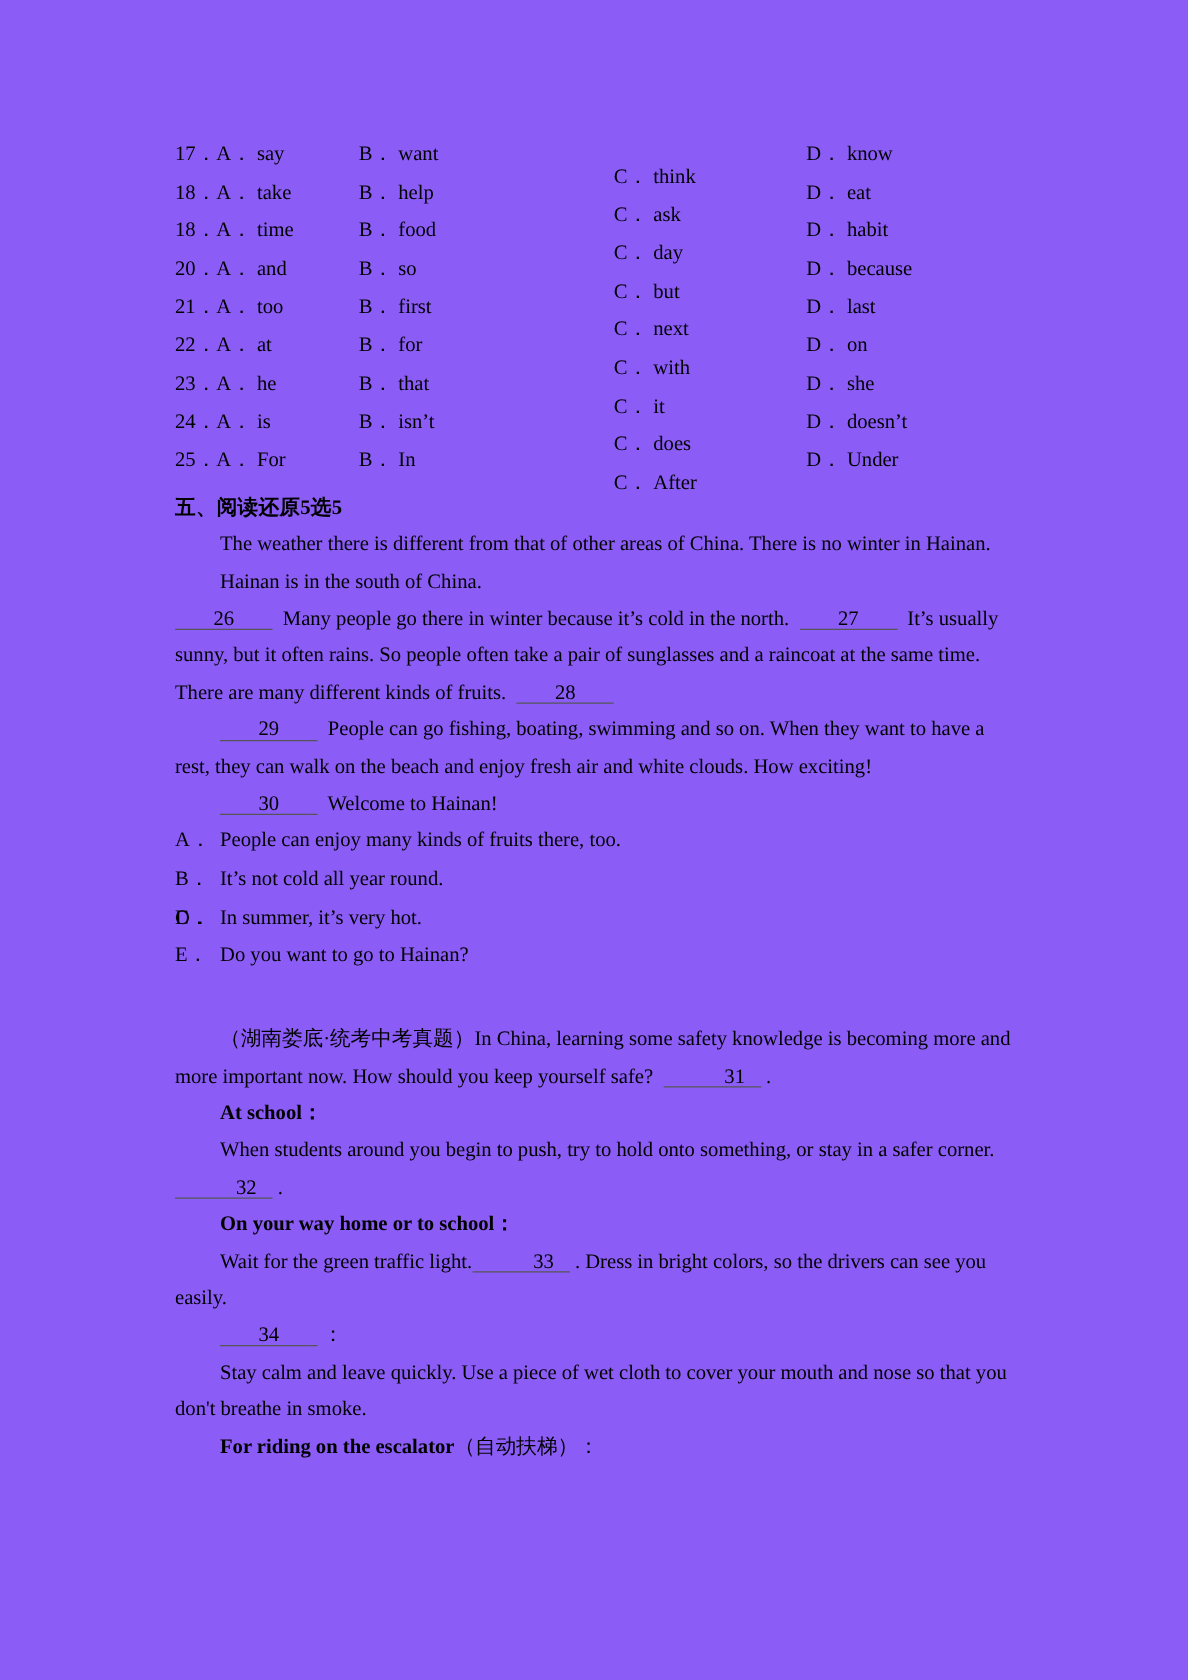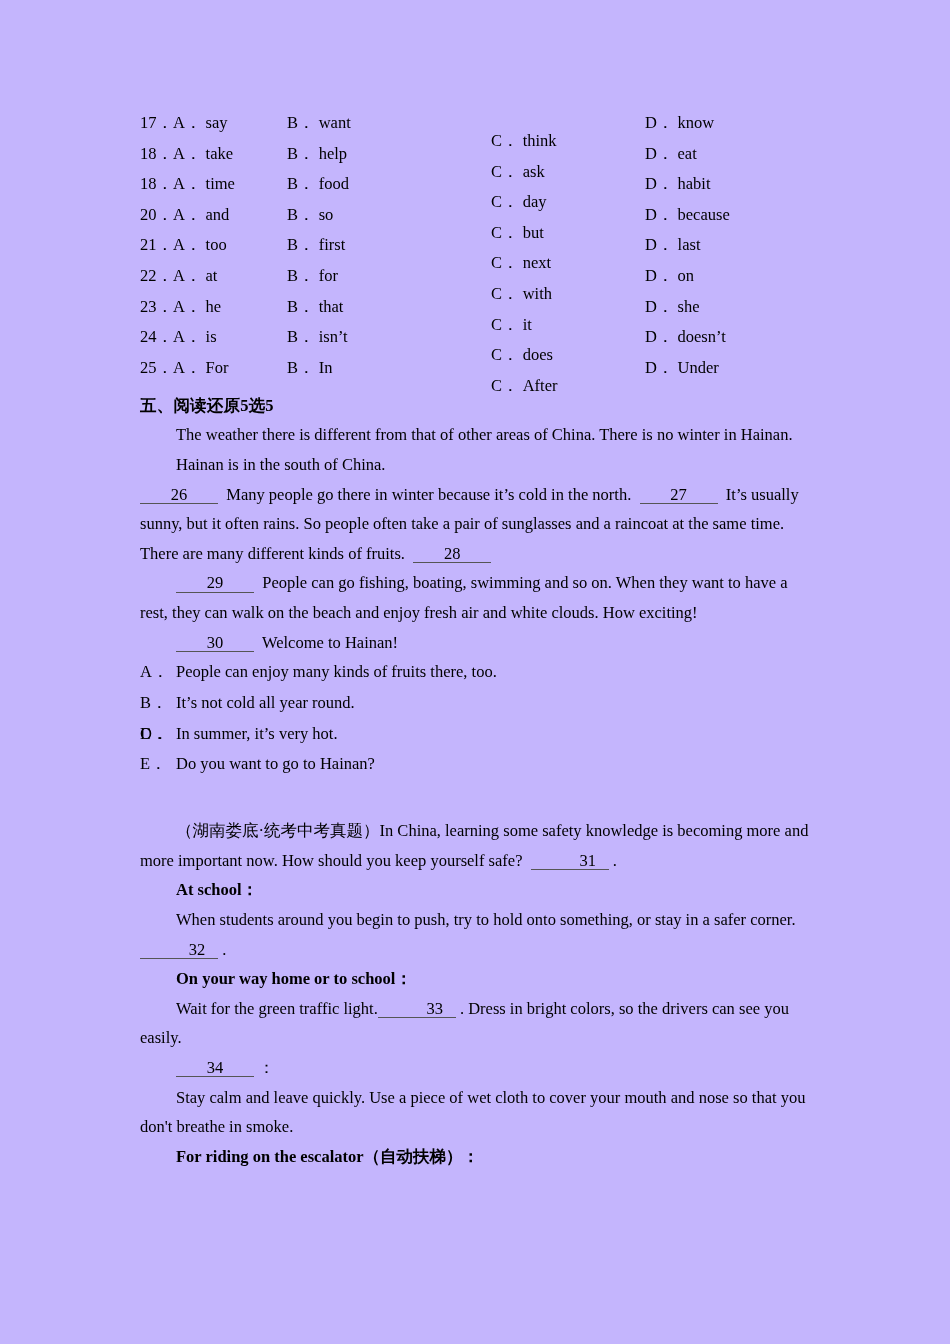--- a/index.html
+++ b/index.html
@@ -12,21 +12,21 @@
     width: 950px;
     height: 1344px;
     font-family: "Liberation Serif", "DejaVu Serif", serif;
     color: #000000;
     -webkit-font-smoothing: antialiased;
   }
   .page {
     position: relative;
     width: 950px;
     height: 1344px;
-    background: #c4b5fd;
+    background: #8b5cf6;
     overflow: hidden;
   }
   .content {
     position: absolute;
     left: 140px;
     top: 108px;
     width: 670px;
   }
 
   
@@ -96,21 +96,21 @@
   }
 
   .gap-lg { height: 36px; }
 
   .bold-head {
     font-weight: bold;
     font-size: 16.5px;
     line-height: 29.6px;
     text-indent: 36px;
   }
-  .bold-head .cn-normal { font-weight: bold; }
+  .bold-head .cn-normal { font-weight: normal; }
 </style>
 </head>
 <body>
 
 <div class="page">
   <div class="content">
 
     <div class="mc-list">
 
       <div class="mc-row">

